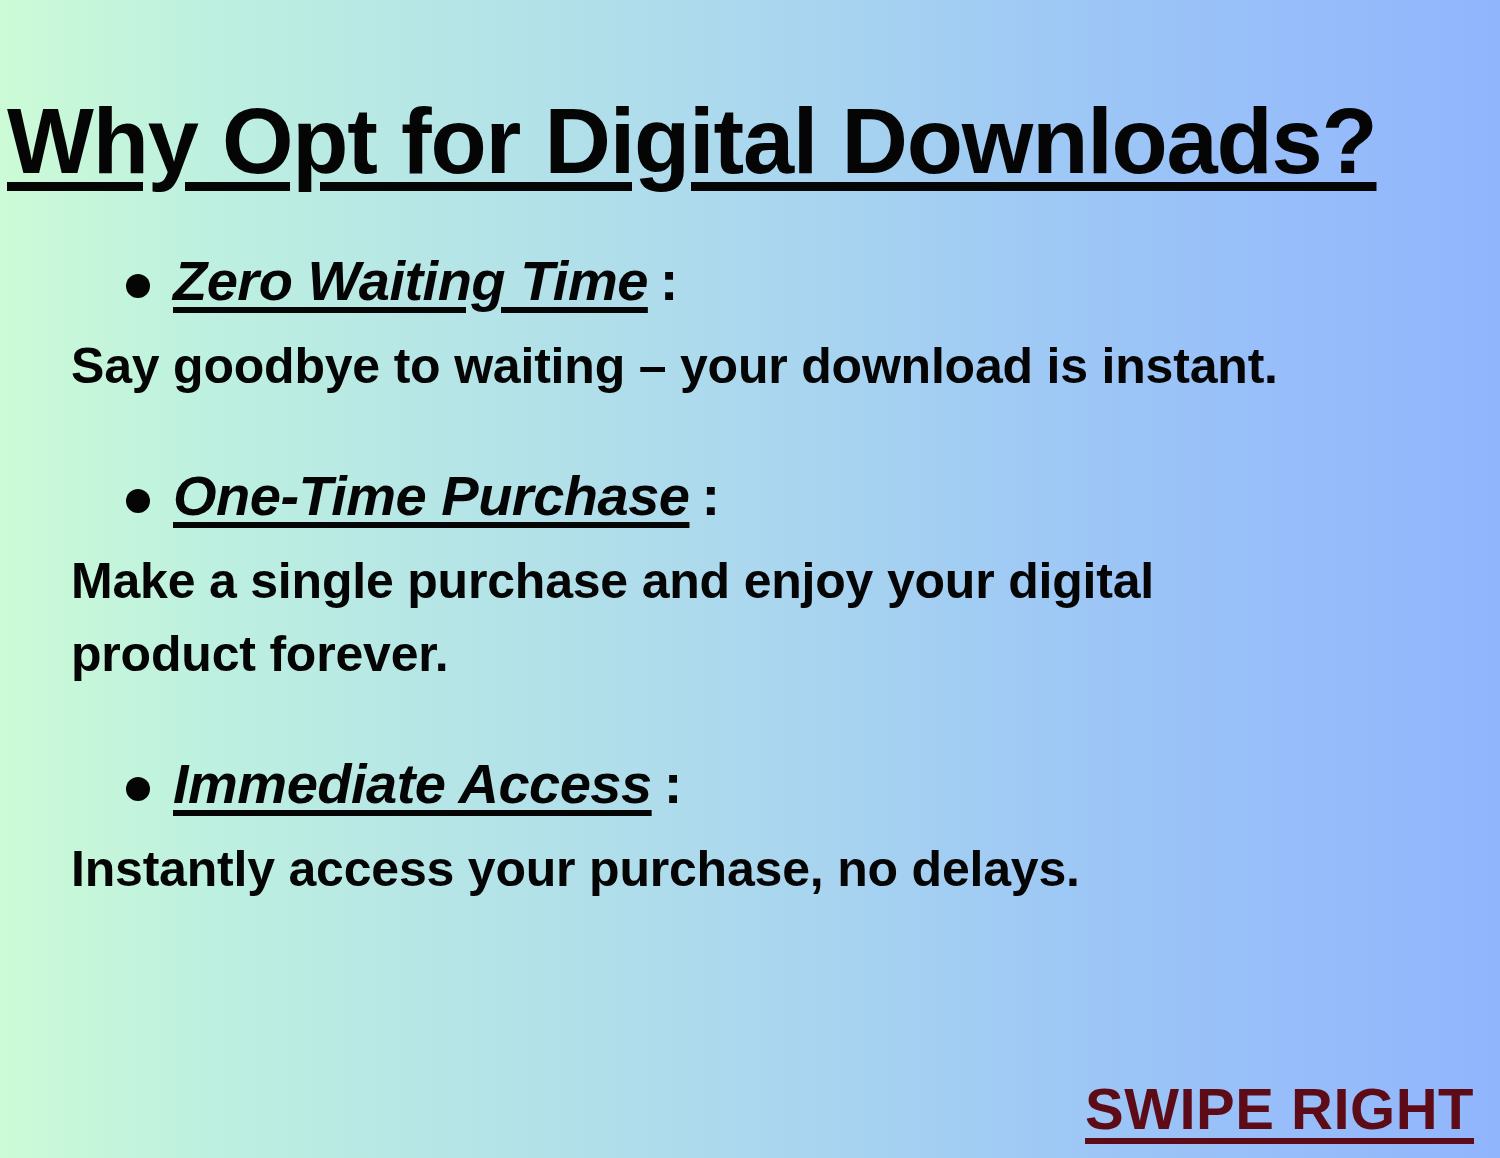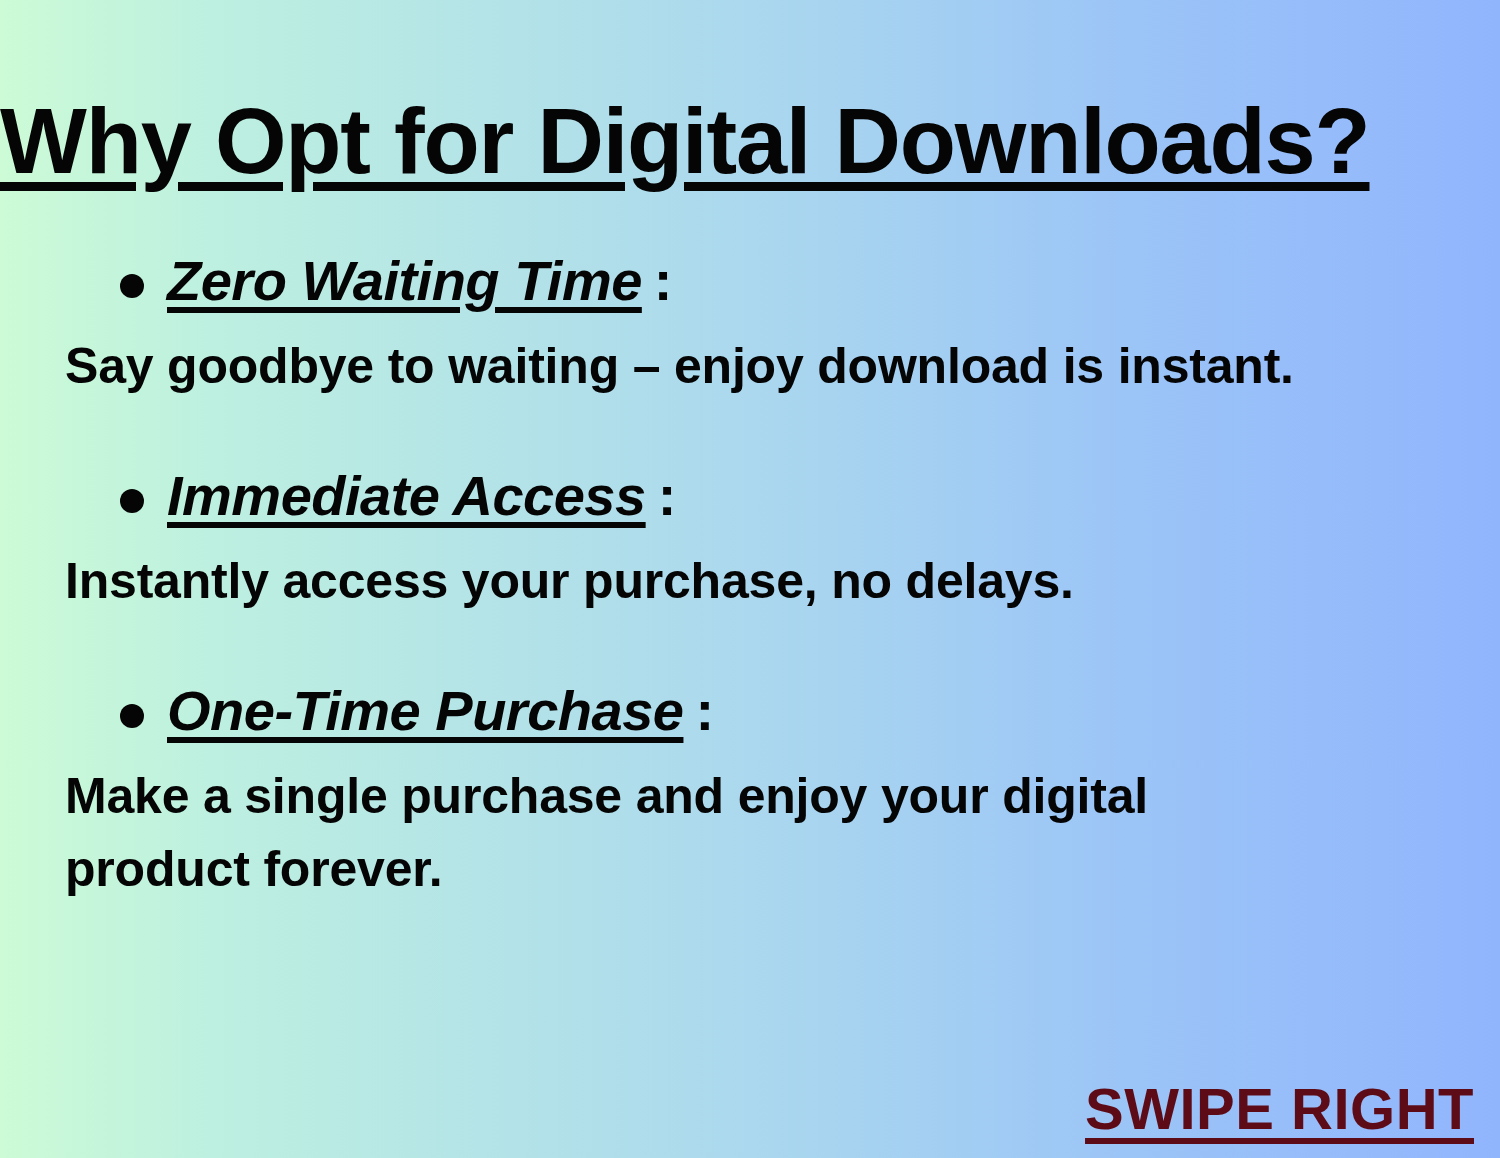--- a/index.html
+++ b/index.html
@@ -27,20 +27,21 @@
                  #91b5fd 100%);
     overflow: hidden;
   }
 
   
   #title-block {
     position: absolute;
     top: 30px;
     left: 0;
     width: 1268px;
+    padding-left: 7px;
   }
 
   #page-title {
     display: inline-block;
     font-family: "Liberation Sans", sans-serif;
     font-weight: 700;
     font-size: 92px;
     line-height: 1.08;
     letter-spacing: -1.2px;
     color: #050505;
@@ -48,21 +49,21 @@
     text-decoration-thickness: 9px;
     text-underline-offset: 9px;
     text-decoration-skip-ink: auto;
     white-space: nowrap;
   }
 
   
   #bullets {
     position: absolute;
     top: 248px;
-    left: 10px;
+    left: 16px;
     width: 1483px;
     padding: 0 55px 0 55px;
     box-sizing: border-box;
   }
 
   .bullet-group {
     margin-bottom: 60px;
   }
   .bullet-group:last-child { margin-bottom: 0; }
 
@@ -151,42 +152,42 @@
 
   <div id="bullets">
 
     <div class="bullet-group">
       <div class="bullet-heading-row">
         <span class="bullet-dot"></span>
         <span class="bullet-heading-text">
           <span class="kw">Zero Waiting Time</span><span class="colon">:</span>
         </span>
       </div>
-      <div class="bullet-body">Say goodbye to waiting – enjoy download is instant.</div>
+      <div class="bullet-body">Say goodbye to waiting – your download is instant.</div>
+    </div>
+
+    <div class="bullet-group">
+      <div class="bullet-heading-row">
+        <span class="bullet-dot"></span>
+        <span class="bullet-heading-text">
+          <span class="kw">One-Time Purchase</span><span class="colon">:</span>
+        </span>
+      </div>
+      <div class="bullet-body">Make a single purchase and enjoy your digital product forever.</div>
     </div>
 
     <div class="bullet-group">
       <div class="bullet-heading-row">
         <span class="bullet-dot"></span>
         <span class="bullet-heading-text">
           <span class="kw">Immediate Access</span><span class="colon">:</span>
         </span>
       </div>
       <div class="bullet-body">Instantly access your purchase, no delays.</div>
     </div>
 
-    <div class="bullet-group">
-      <div class="bullet-heading-row">
-        <span class="bullet-dot"></span>
-        <span class="bullet-heading-text">
-          <span class="kw">One-Time Purchase</span><span class="colon">:</span>
-        </span>
-      </div>
-      <div class="bullet-body">Make a single purchase and enjoy your digital product forever.</div>
-    </div>
-
   </div>
 
   <div id="footer">
     <span id="swipe-right">SWIPE RIGHT</span>
   </div>
 
 </div>
 
 </body></html>

